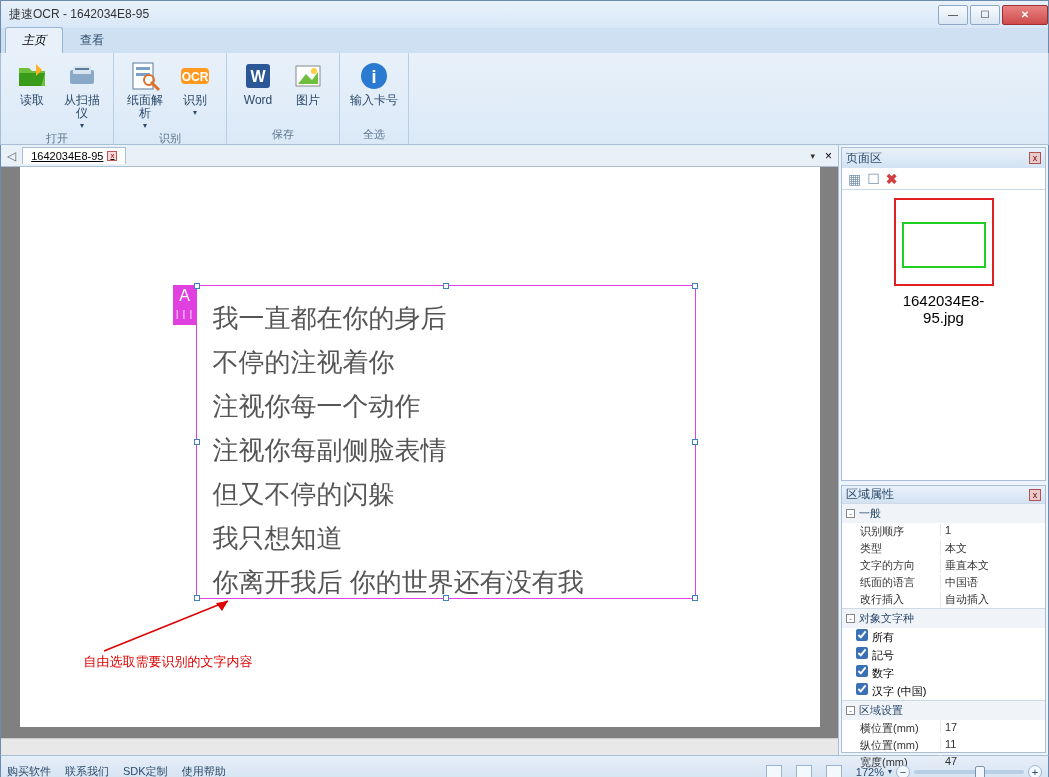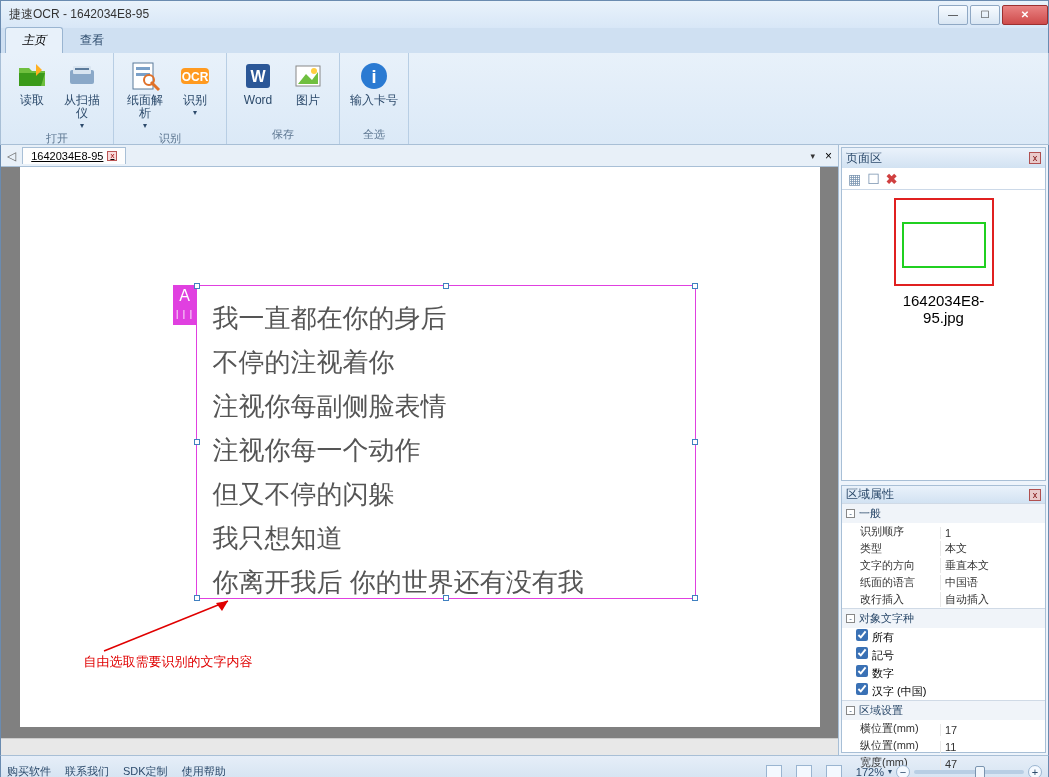--- a/index.html
+++ b/index.html
@@ -67,21 +67,21 @@
 .thumb { width:100px; margin:0 auto; }
 .thumb-img { width:100px; height:88px; background:#fff; border:2px solid #e02020; position:relative; }
 .thumb-img::after { content:""; position:absolute; left:6px; right:6px; top:22px; bottom:16px; border:2px solid #20d020; }
 .thumb-lbl { margin-top:6px; font-size:15px; }
 
 
 .prop-body { font-size:11px; }
 .prop-sec { border-top:1px solid #d0dae6; }
 .prop-sec-hd { background:#f0f4f9; padding:2px 4px; color:#2c4a6b; display:flex; align-items:center; gap:4px; }
 .prop-sec-hd .toggle { width:9px; height:9px; border:1px solid #888; font-size:8px; line-height:7px; text-align:center; background:#fff; }
-.prop-row { display:flex; align-items:flex-end; padding:1px 4px 1px 18px; }
+.prop-row { display:flex; align-items:flex-start; padding:1px 4px 1px 18px; }
 .prop-row.chk { padding-left:14px; }
 .prop-key { width:80px; color:#333; }
 .prop-val { flex:1; color:#333; padding-left:4px; border-left:1px solid #e8e8e8; }
 .prop-row input[type=checkbox]{ margin-right:4px; accent-color:#3a71b5; width:12px; height:12px; }
 
 
 .statusbar { height:33px; background:linear-gradient(#e6eef8,#d0e0f0); border:1px solid #6a8bb0; border-top-color:#a8bfd6; display:flex; align-items:center; font-size:11px; color:#2c4a6b; padding:0 6px; gap:14px; }
 .statusbar .spacer { flex:1; }
 .statusbar .sicon { width:16px; height:14px; border:1px solid #9ab5d1; background:#f4f9ff; }
 .zoom { display:flex; align-items:center; gap:4px; }
@@ -216,22 +216,22 @@
           <div class="handle" style="right:-3px;top:-3px"></div>
           <div class="handle" style="left:-3px;bottom:-3px"></div>
           <div class="handle" style="right:-3px;bottom:-3px"></div>
           <div class="handle" style="left:50%;top:-3px;margin-left:-3px"></div>
           <div class="handle" style="left:50%;bottom:-3px;margin-left:-3px"></div>
           <div class="handle" style="left:-3px;top:50%;margin-top:-3px"></div>
           <div class="handle" style="right:-3px;top:50%;margin-top:-3px"></div>
           <div class="sel-text">
             <div>我一直都在你的身后</div>
             <div>不停的注视着你</div>
+            <div>注视你每一个动作</div>
             <div>注视你每副侧脸表情</div>
-            <div>注视你每一个动作</div>
             <div>但又不停的闪躲</div>
             <div>我只想知道</div>
             <div>你离开我后 你的世界还有没有我</div>
           </div>
         </div>
 
         <svg class="anno-line" width="140" height="60" style="position:absolute;left:78px;top:430px">
           <line x1="130" y1="4" x2="6" y2="54" stroke="#e00000" stroke-width="1.5"></line>
           <polygon points="130,4 118,6 124,14" fill="#e00000"></polygon>
         </svg>

